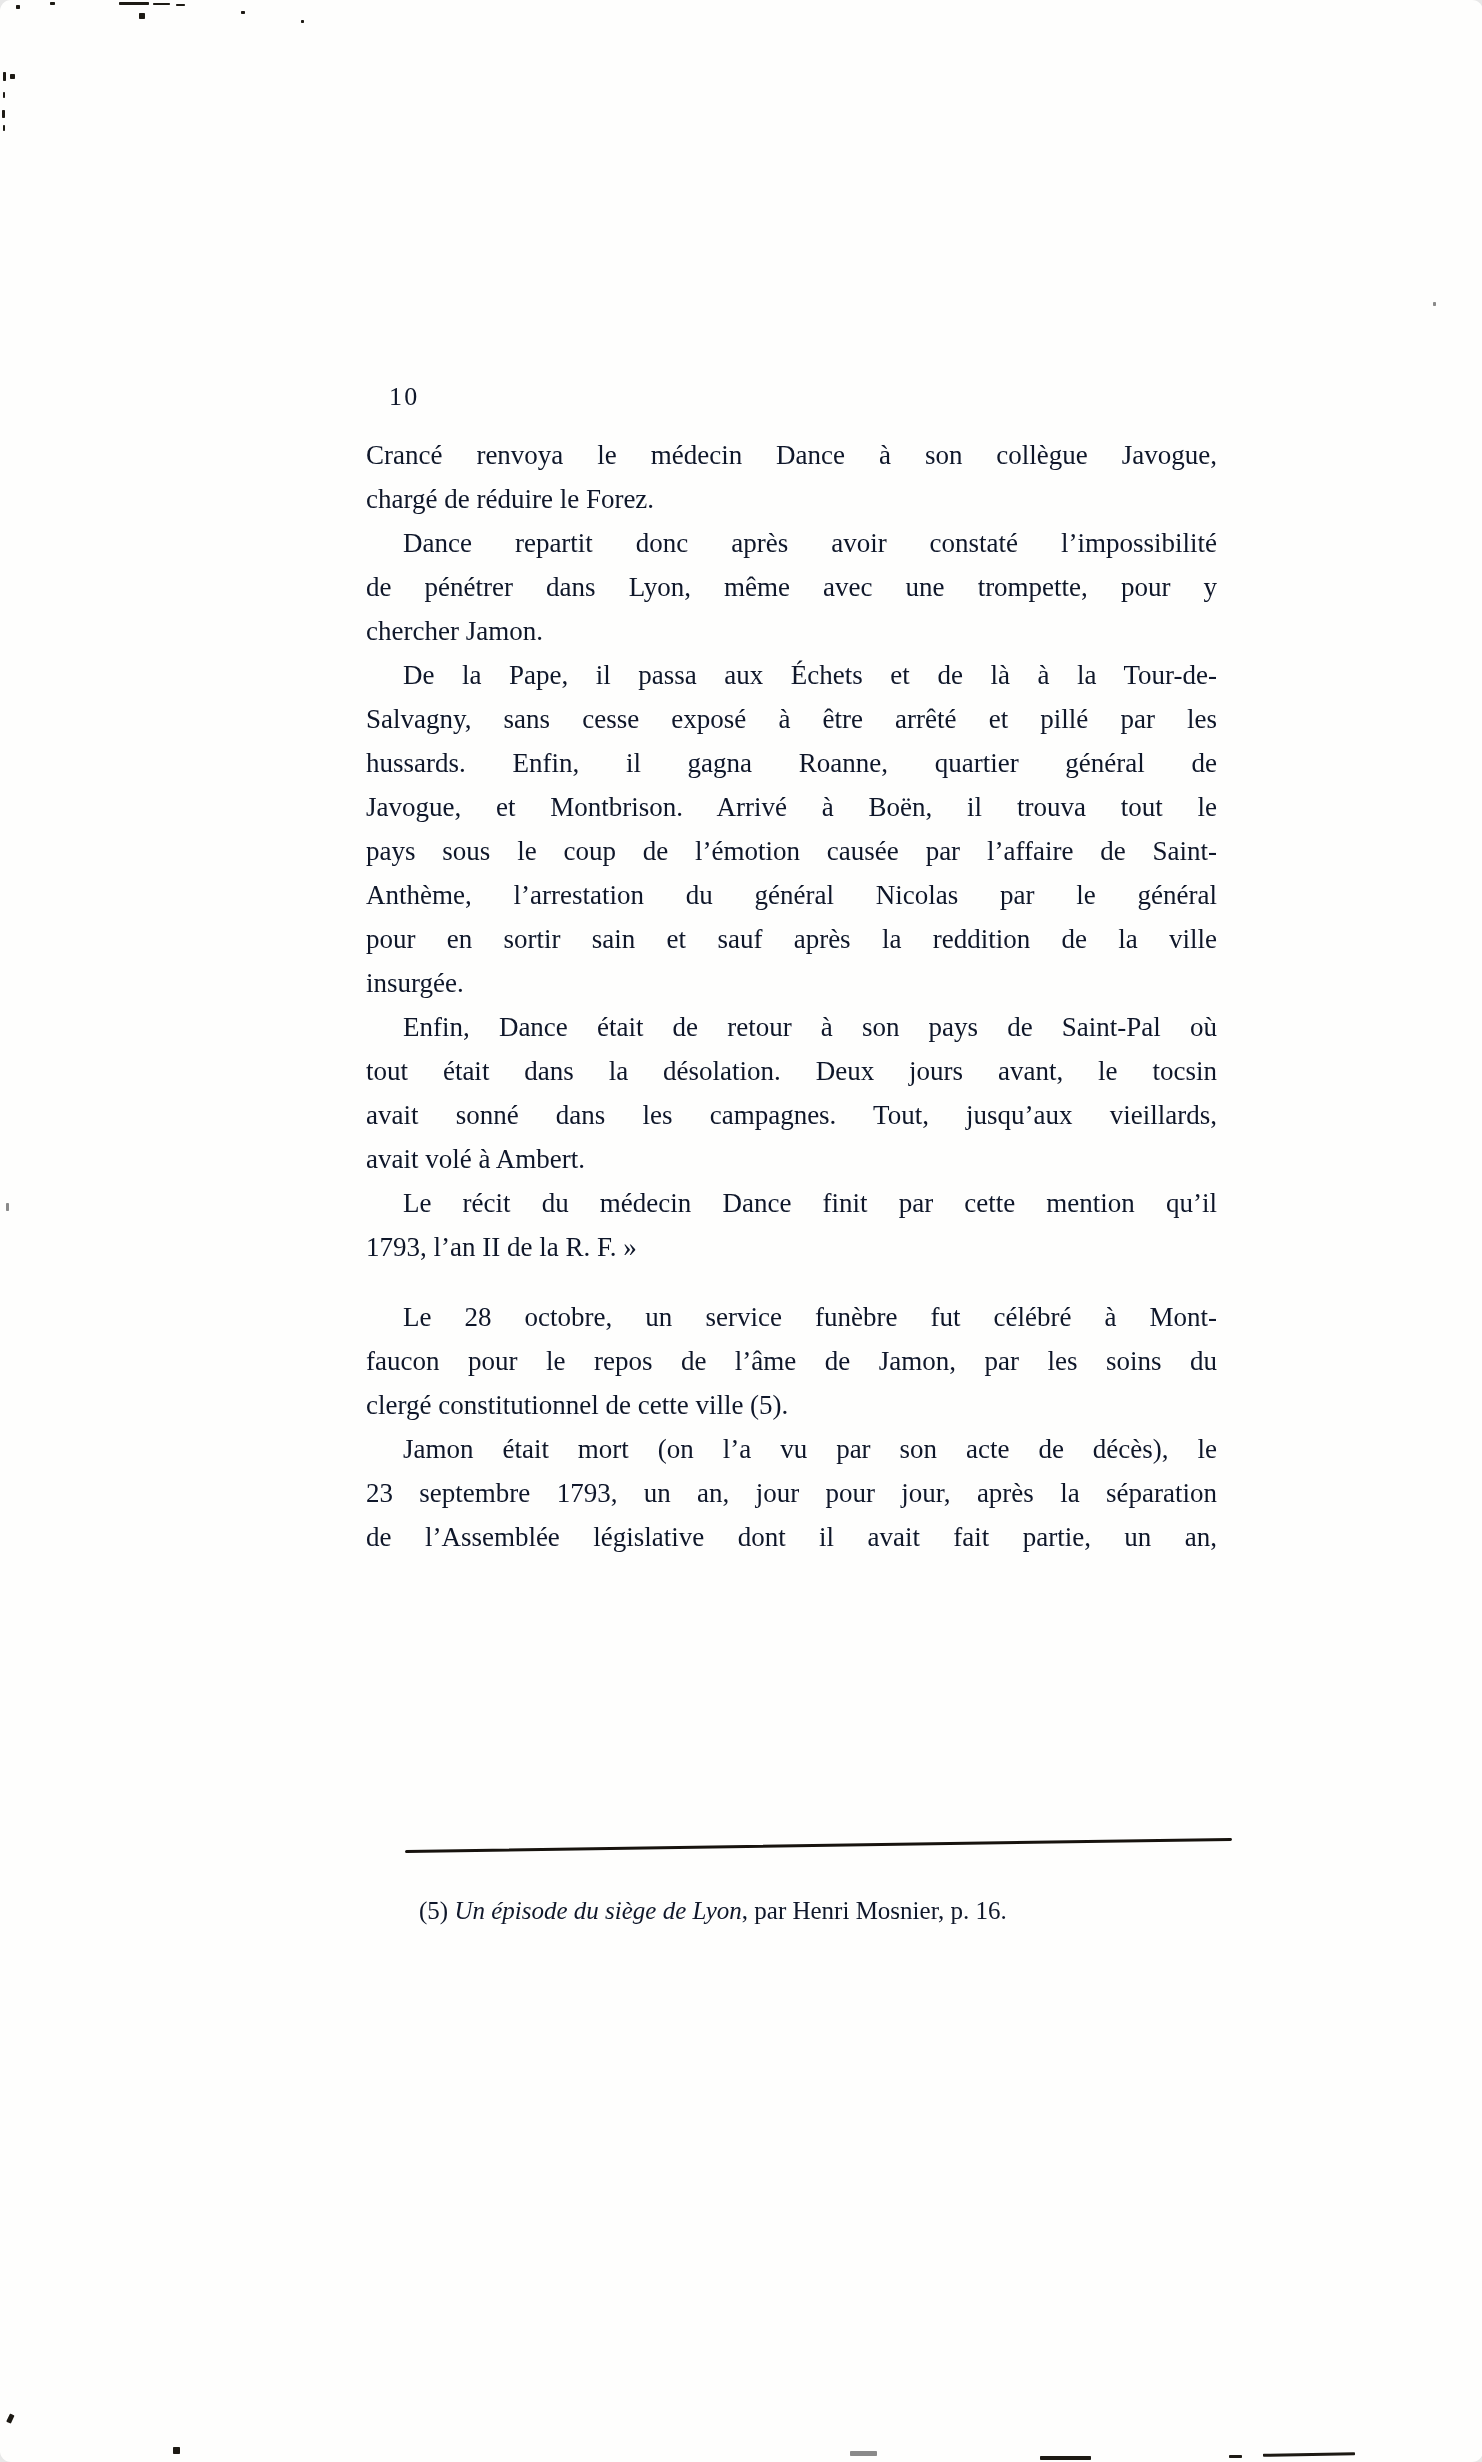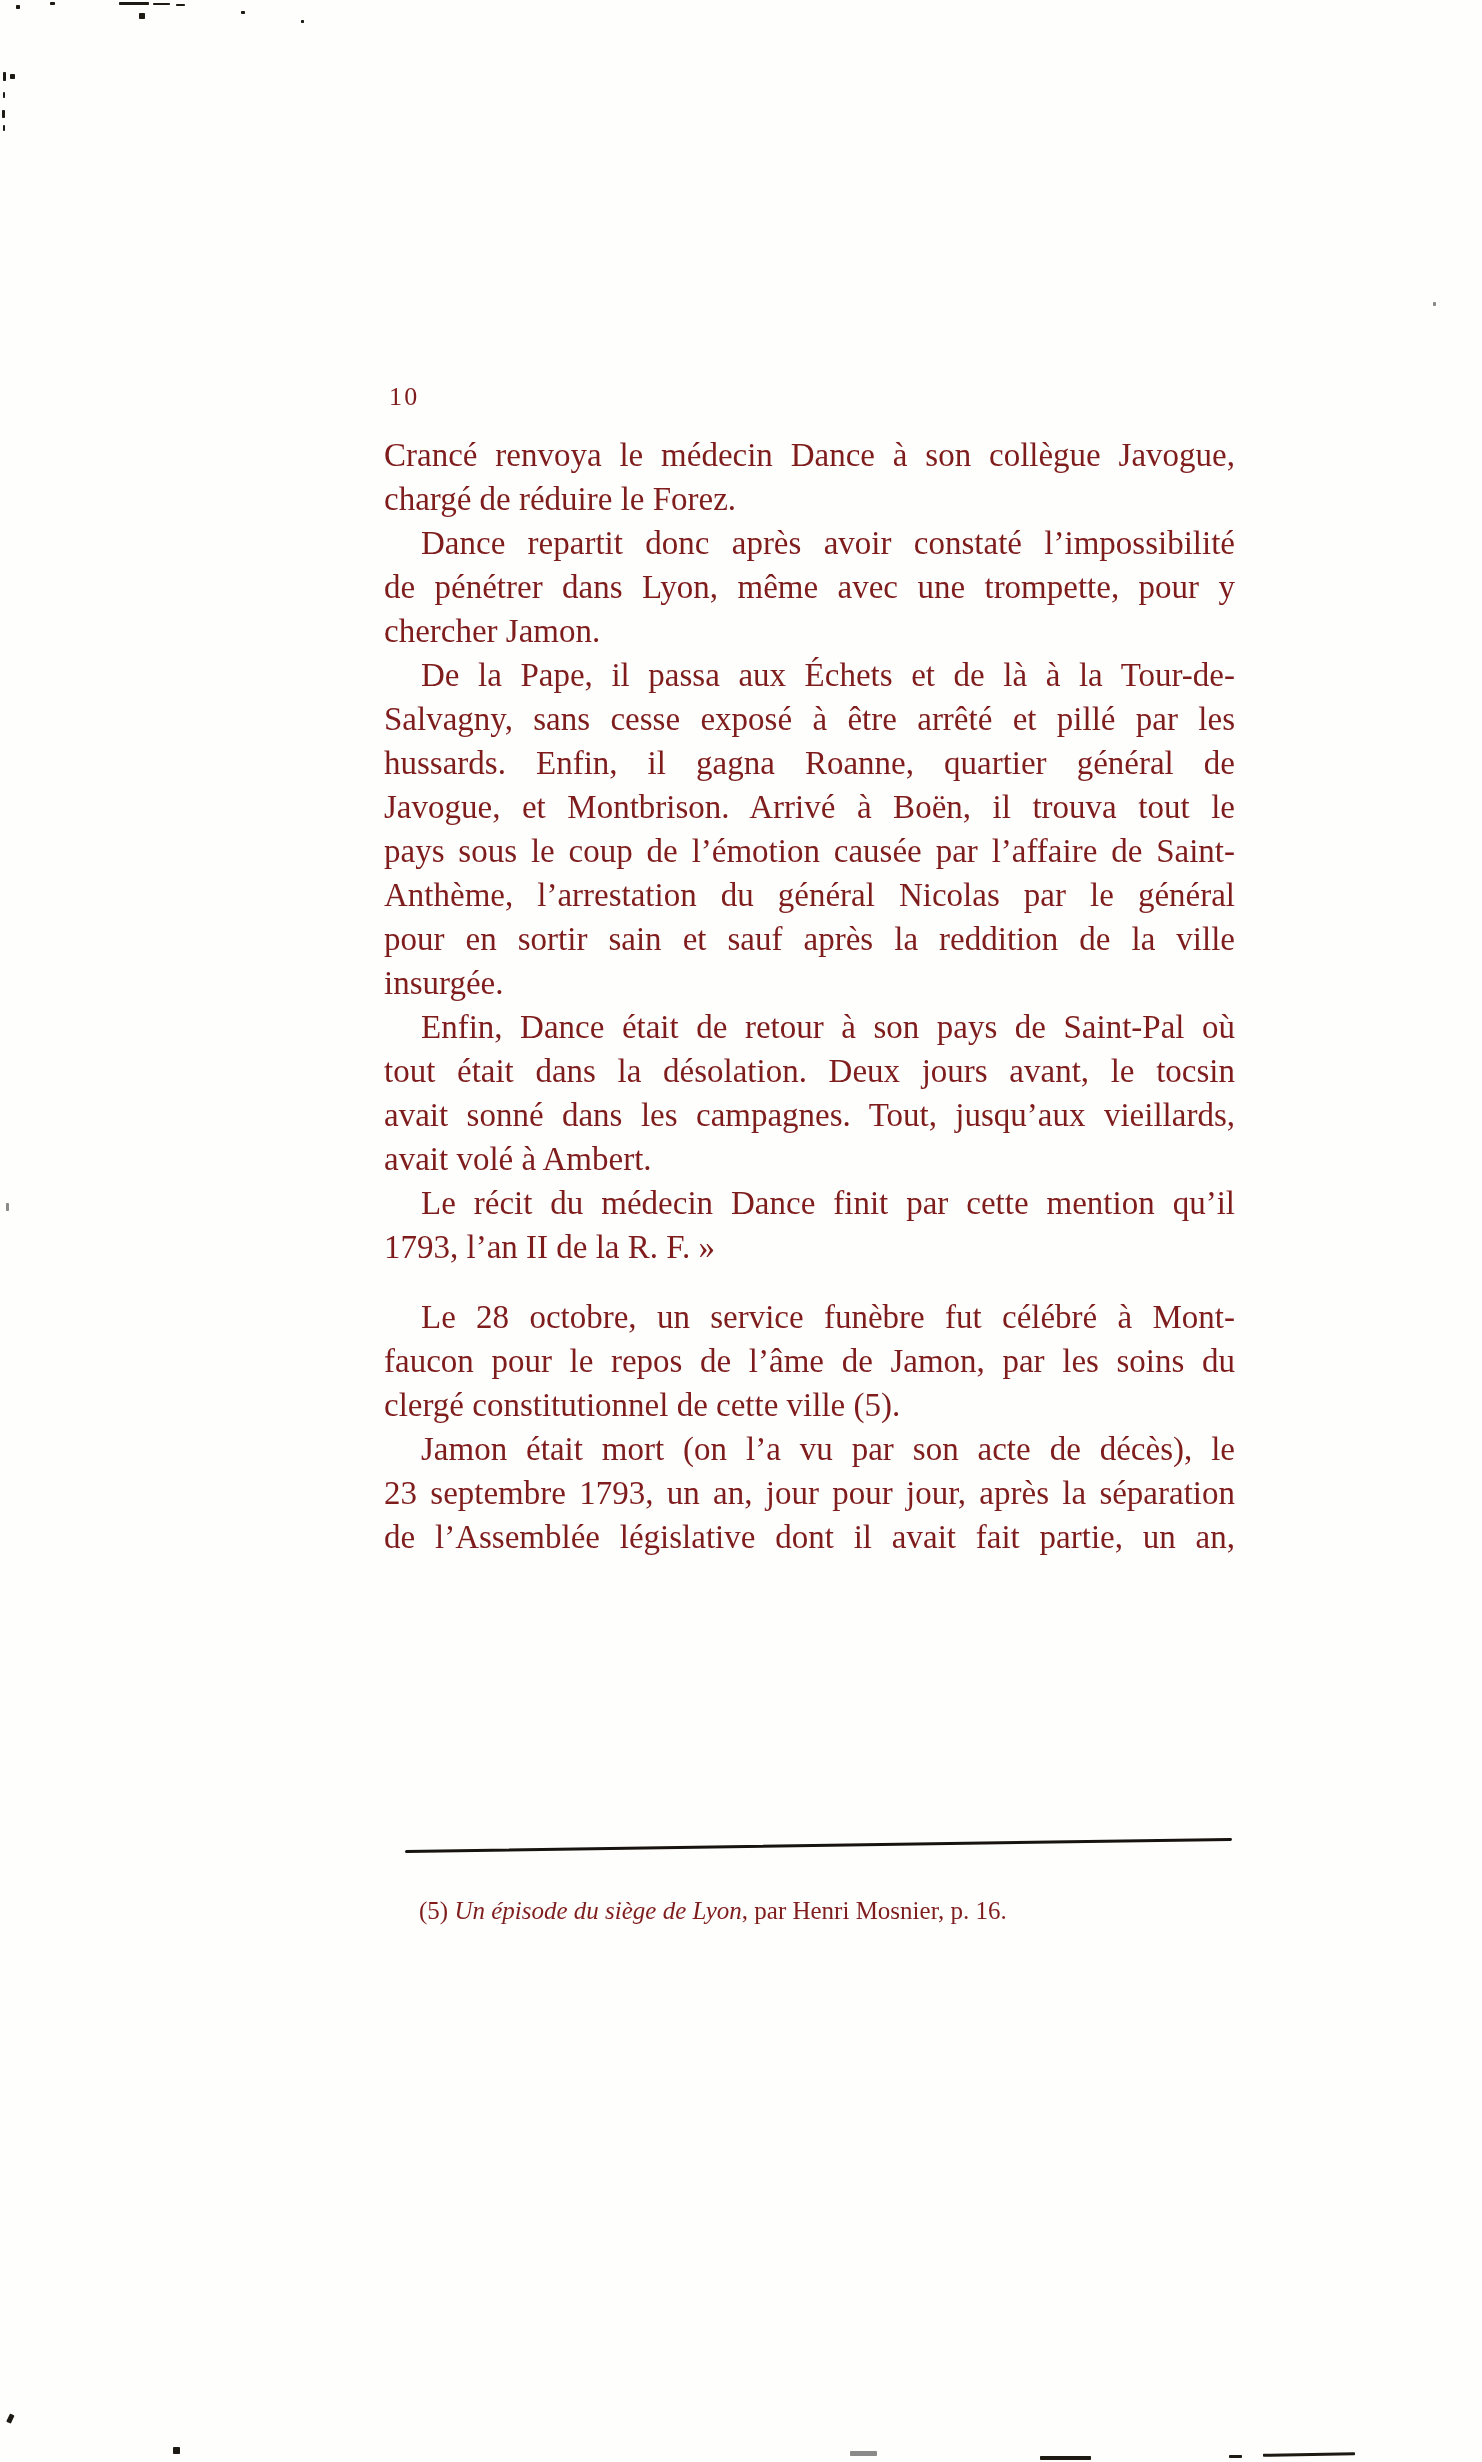--- a/index.html
+++ b/index.html
@@ -7,21 +7,22 @@
     padding: 0;
     background: #e8e8e8;
   }
   .page {
     position: relative;
     width: 1483px;
     height: 2462px;
     background: #fefefd;
     overflow: hidden;
     font-family: "Liberation Serif", "DejaVu Serif", serif;
-    color: #7f1d1d;
+    color: #0f172a;
+    border-radius: 11px;
   }
 
   
   .header {
     position: absolute;
     left: 389px;
     top: 380px;
     width: 851px;
     height: 34px;
   }
@@ -40,24 +41,24 @@
     text-align: center;
     font-size: 24px;
     letter-spacing: 3.9px;
     word-spacing: 9.3px;
     white-space: nowrap;
   }
 
   
   .text-block {
     position: absolute;
-    left: 384px;
+    left: 366px;
     top: 433px;
     width: 851px;
-    font-size: 33px;
+    font-size: 27px;
     line-height: 44px;
   }
   .para { margin: 0; }
   .para.gap { margin-top: 26px; }
   .line {
     text-align: justify;
     text-align-last: justify;
     white-space: normal;
   }
   .line.last { text-align-last: left; }

